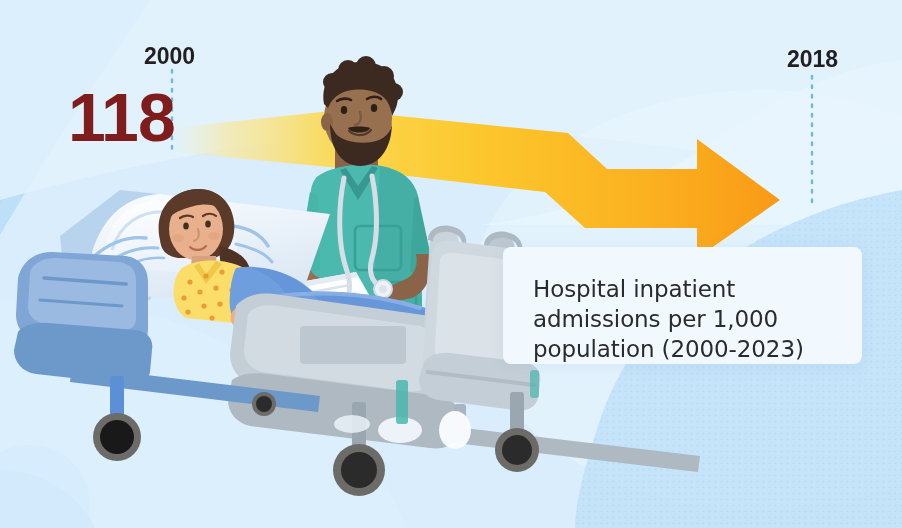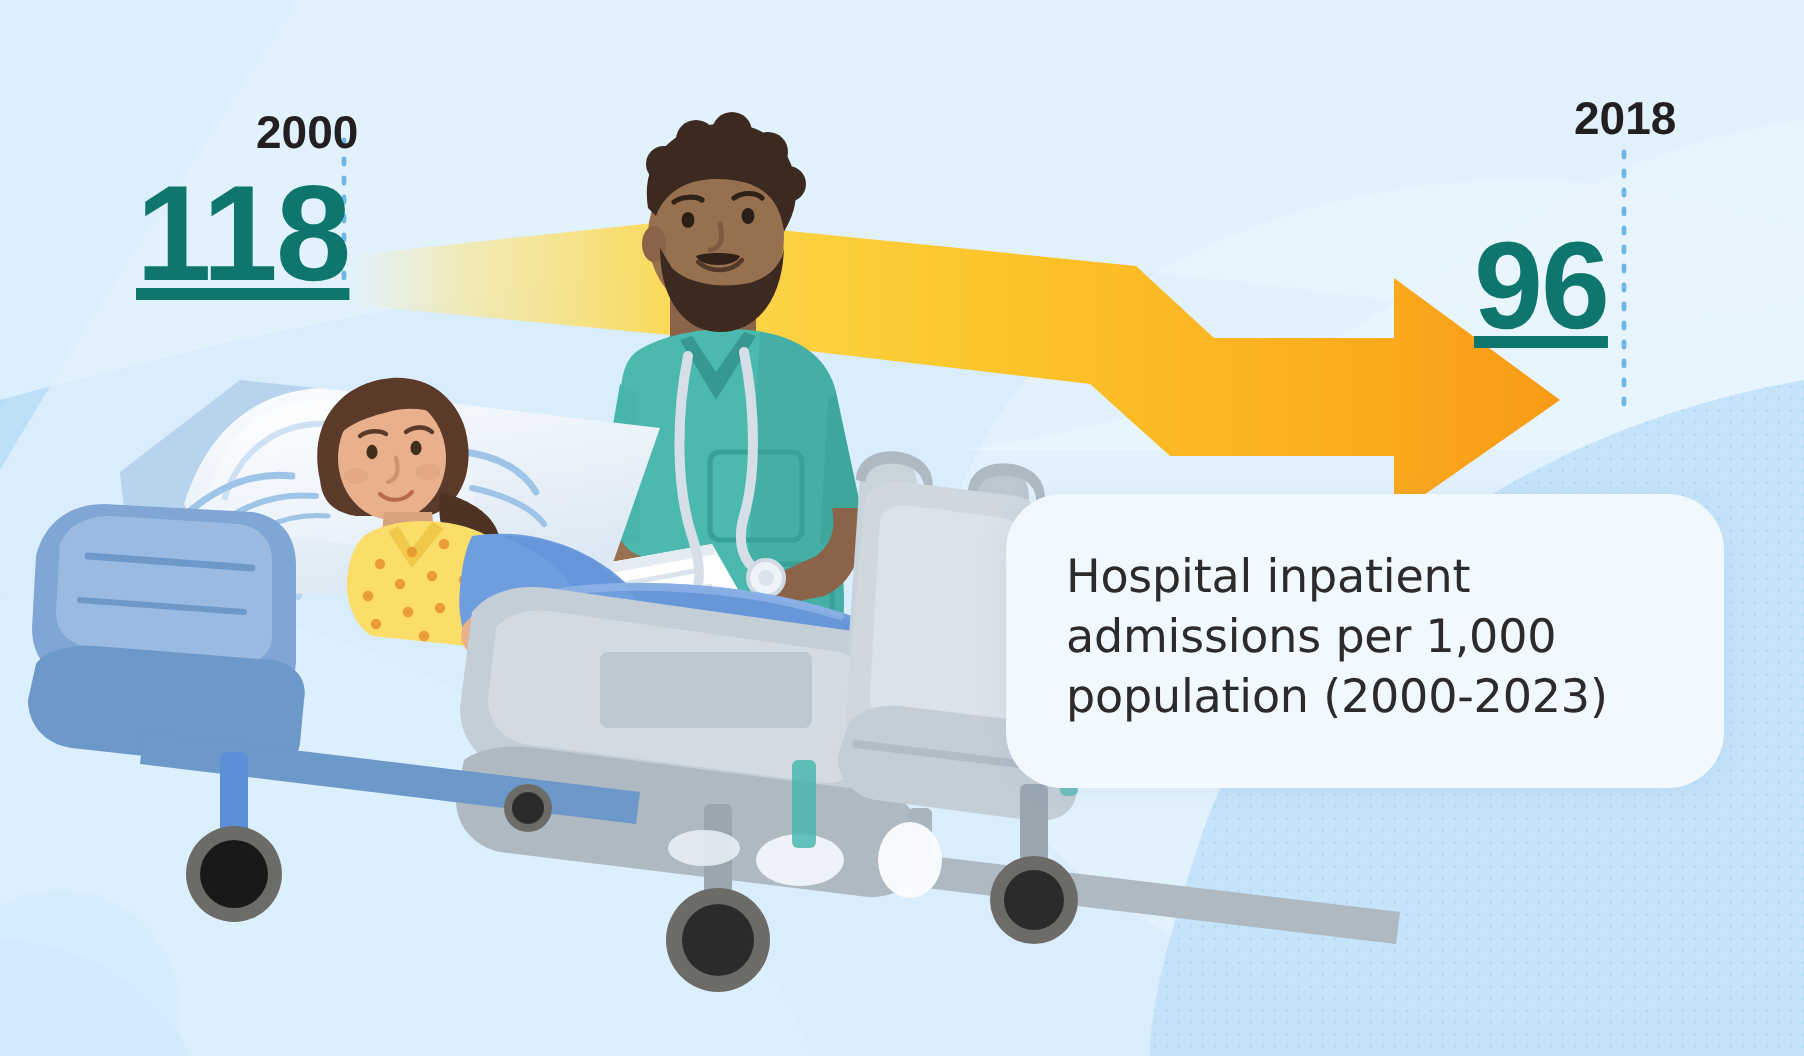--- a/index.html
+++ b/index.html
@@ -12,37 +12,37 @@
 
   
   .bg-layer{position:absolute;inset:0;overflow:hidden;}
   .bg-svg{position:absolute;left:0;top:0;}
 
   
   .illus{position:absolute;left:0;top:0;}
 
   
   .big-num{
-    position:absolute;font-weight:bold;color:#0f766e;
-    letter-spacing:-1px;line-height:1;white-space:nowrap;text-decoration:underline;
+    position:absolute;font-weight:bold;color:#7f1d1d;
+    letter-spacing:-1px;line-height:1;white-space:nowrap;
   }
   #num-left{left:68px;top:83px;font-size:68px;}
   #num-right{left:737px;top:113px;font-size:62px;}
 
   .yr-label{
     position:absolute;font-weight:bold;color:#231f20;
     font-size:23px;line-height:1;white-space:nowrap;
   }
-  #yr-left{left:128px;top:45px;margin-top:10px;}
+  #yr-left{left:144px;top:45px;}
   #yr-right{left:787px;top:48px;}
 
   
   #caption-card{
-    position:absolute;left:503px;top:247px;width:359px;height:147px;
-    background:#f2f9fe;border-radius:28px;
+    position:absolute;left:503px;top:247px;width:359px;height:117px;
+    background:#f2f9fe;border-radius:8px;
     box-shadow:0 2px 14px rgba(120,160,200,0.13);
   }
   #caption-text{
     position:absolute;left:30px;top:27px;width:300px;
     font-size:23px;line-height:1.31;color:#2b2b2b;
     font-family:"DejaVu Sans","Liberation Sans",sans-serif;
     letter-spacing:-0.1px;
   }
 </style>
 </head>
@@ -347,15 +347,14 @@
   </svg>
 
   <div id="caption-card">
     <div id="caption-text">Hospital inpatient admissions per 1,000 population (2000-2023)</div>
   </div>
 
   <div class="yr-label" id="yr-left">2000</div>
   <div class="big-num" id="num-left">118</div>
 
   <div class="yr-label" id="yr-right">2018</div>
-  <div class="big-num" id="num-right">96</div>
 
 </div>
 
 </body></html>

